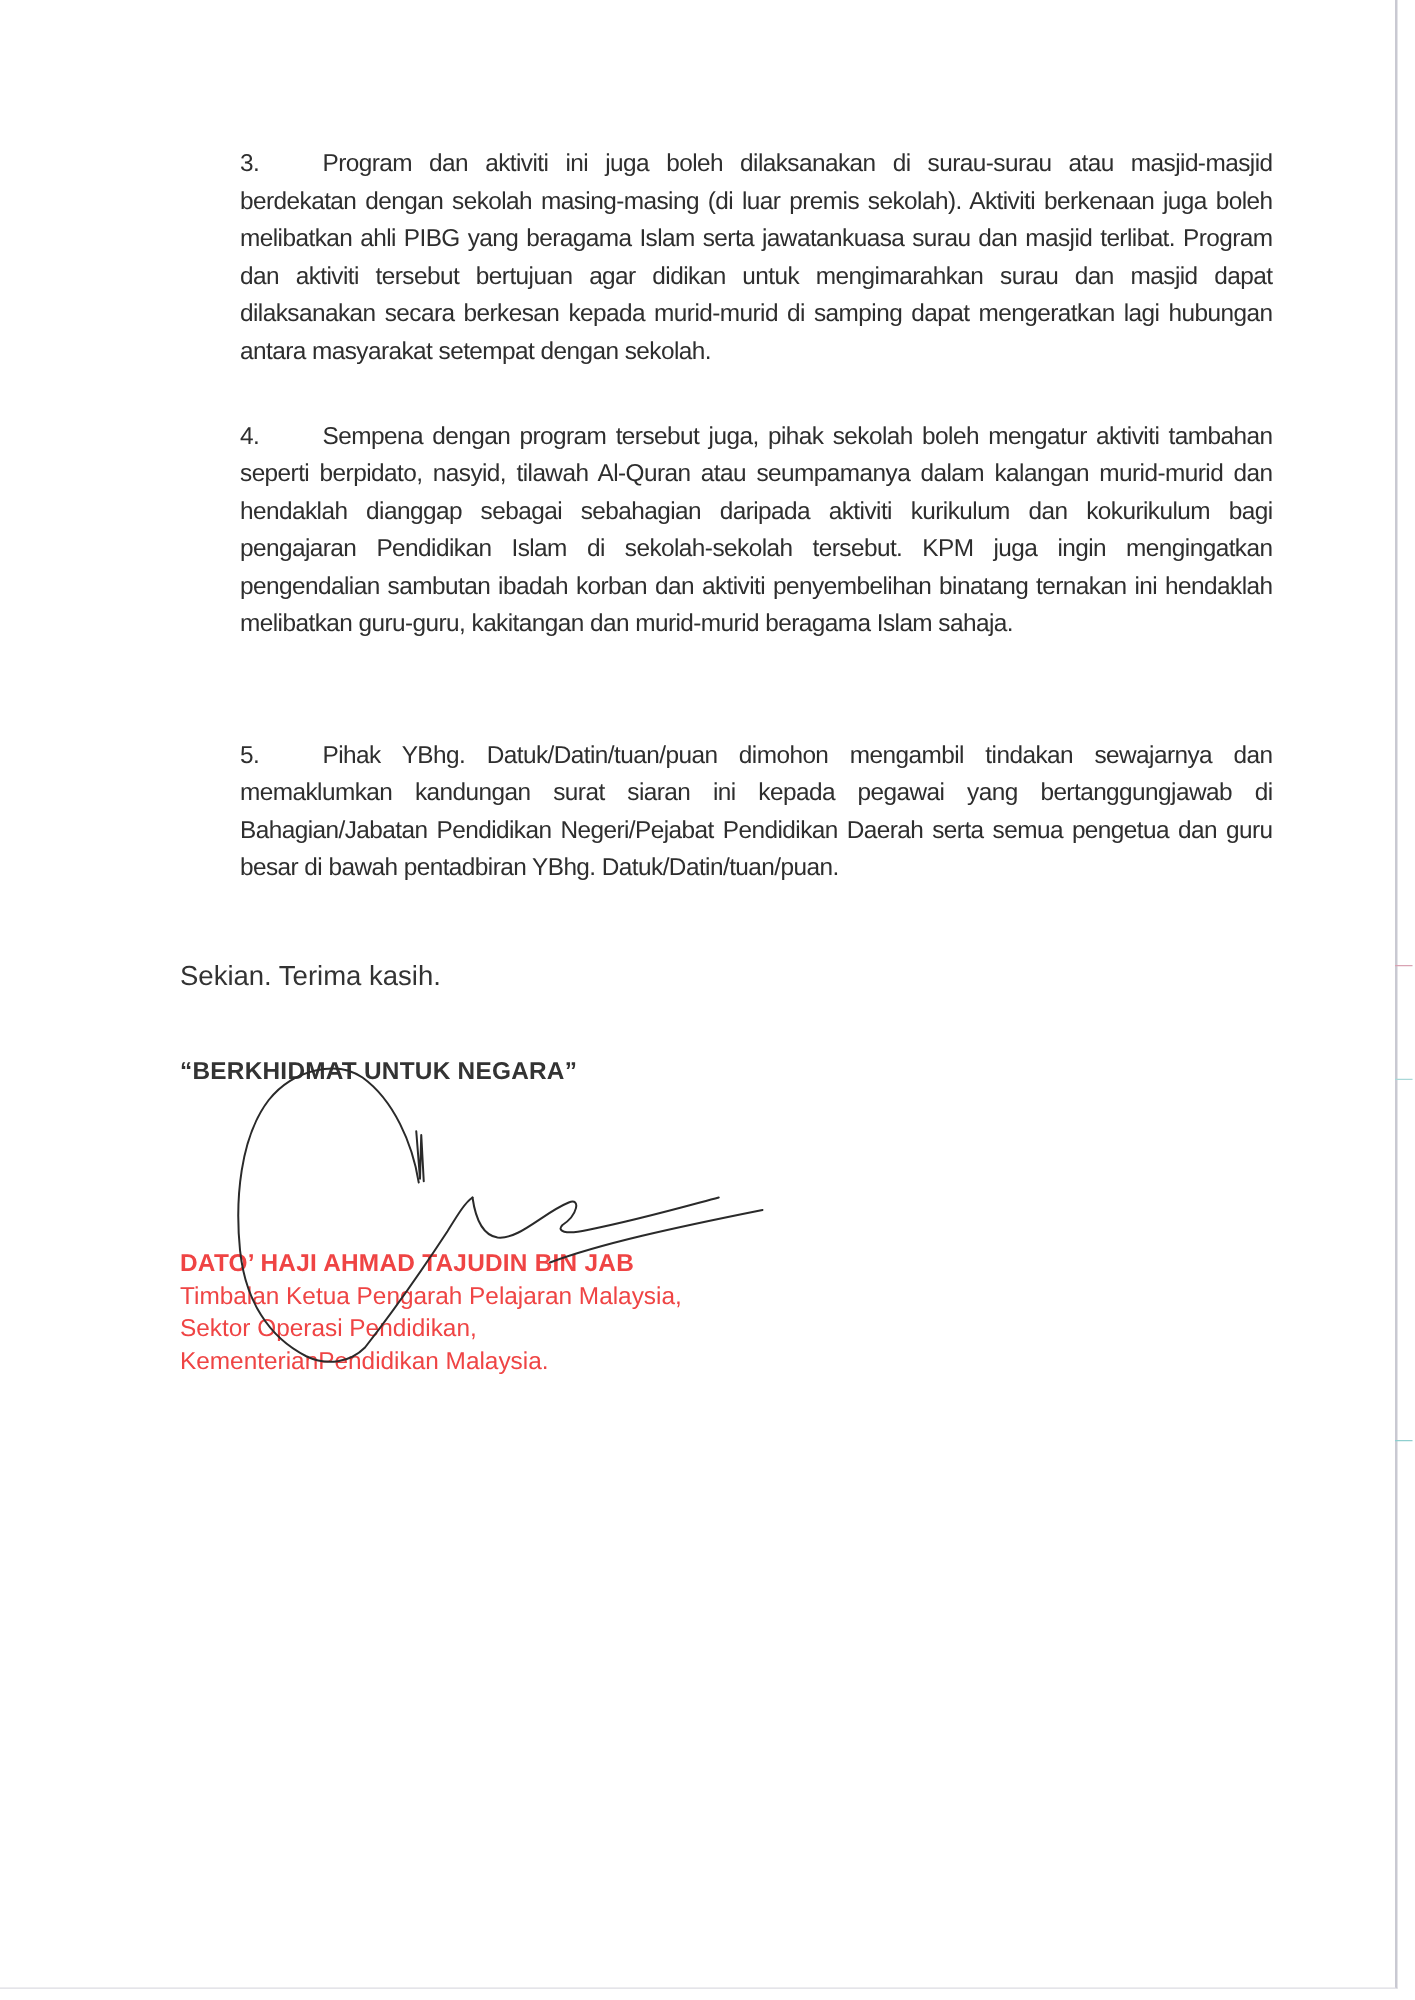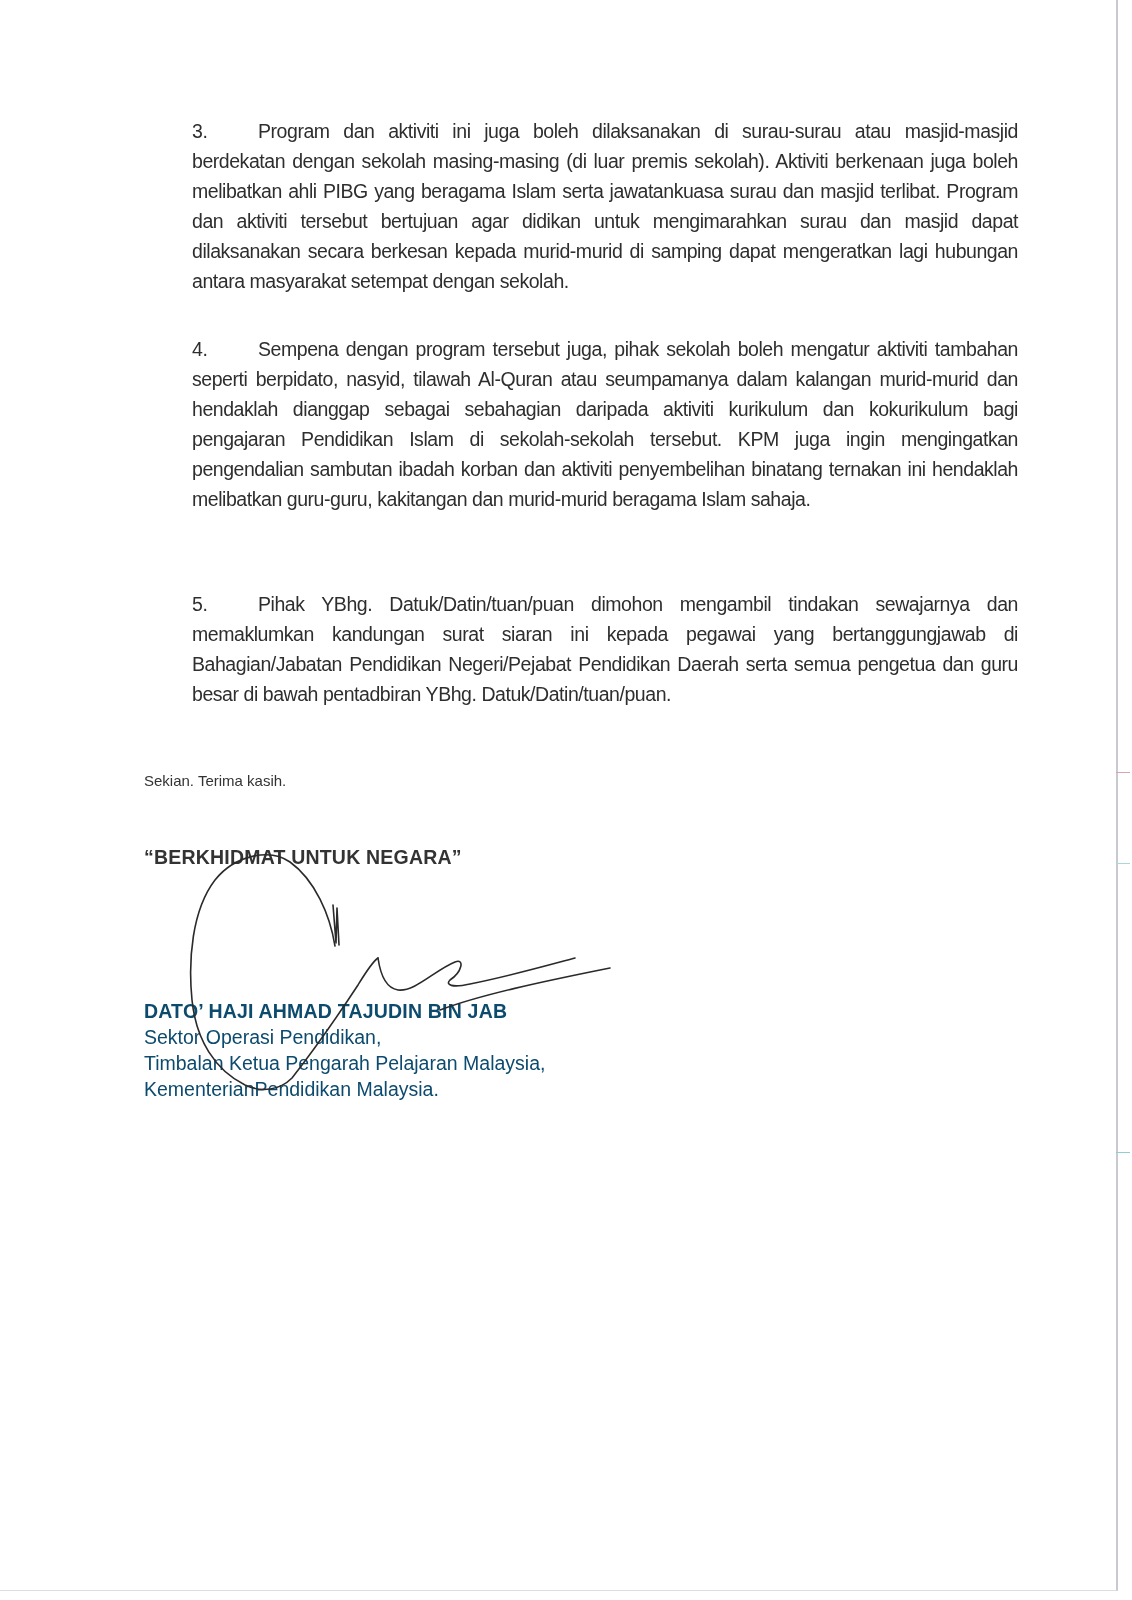--- a/index.html
+++ b/index.html
@@ -48,40 +48,40 @@
       text-align: justify;
       text-align-last: left;
     }
     .para .num {
       display: inline-block;
       width: 66px;
     }
     .closing {
       position: absolute;
       left: 144px;
-      font-size: 15px;
+      font-size: 22px;
       line-height: 30px;
       color: #333;
     }
     .motto {
       position: absolute;
       left: 144px;
       top: 846px;
       font-weight: bold;
       font-size: 19.5px;
       color: #333;
       letter-spacing: 0.2px;
     }
     .sign-block {
       position: absolute;
       left: 144px;
       top: 998px;
       font-size: 19.5px;
       line-height: 26px;
-      color: #0c4a6e;
+      color: #ef4444;
     }
     .sign-block .name {
       font-weight: bold;
       letter-spacing: 0.2px;
     }
     .signature {
       position: absolute;
       left: 0; top: 0;
       width: 1132px;
       height: 1600px;
@@ -114,22 +114,22 @@
       <span class="num">5.</span><span>Pihak YBhg. Datuk/Datin/tuan/puan dimohon mengambil tindakan sewajarnya dan memaklumkan kandungan surat siaran ini kepada pegawai yang bertanggungjawab di Bahagian/Jabatan Pendidikan Negeri/Pejabat Pendidikan Daerah serta semua pengetua dan guru besar di bawah pentadbiran YBhg. Datuk/Datin/tuan/puan.</span>
     </p>
   </div>
 
   <div class="closing" style="top:766px;">Sekian. Terima kasih.</div>
 
   <div class="motto">“BERKHIDMAT UNTUK NEGARA”</div>
 
   <div class="sign-block">
     <div class="name">DATO’ HAJI AHMAD TAJUDIN BIN JAB</div>
+    <div>Timbalan Ketua Pengarah Pelajaran Malaysia,</div>
     <div>Sektor Operasi Pendidikan,</div>
-    <div>Timbalan Ketua Pengarah Pelajaran Malaysia,</div>
     <div>KementerianPendidikan Malaysia.</div>
   </div>
 
   <svg class="signature" viewBox="0 0 1132 1600" xmlns="http://www.w3.org/2000/svg">
     <g fill="none" stroke="#2a2a2a" stroke-width="1.6" stroke-linecap="round" stroke-linejoin="round">
       <path d="M 335 946 C 330 915, 315 880, 290 862 C 270 848, 235 855, 215 880 C 192 910, 188 960, 192 1000 C 196 1040, 215 1070, 245 1085 C 262 1093, 280 1090, 292 1078 C 310 1055, 335 1020, 358 985 C 366 972, 372 962, 378 958"></path>
       <path d="M 333 905 L 336 943 L 337 908 L 339 945"></path>
       <path d="M 378 958 C 380 972, 385 988, 398 990 C 415 992, 435 970, 455 962 C 465 958, 462 972, 450 980 C 445 985, 452 988, 470 984 C 510 976, 545 966, 575 958"></path>
       <path d="M 440 1010 C 480 995, 540 982, 610 968"></path>
     </g>

